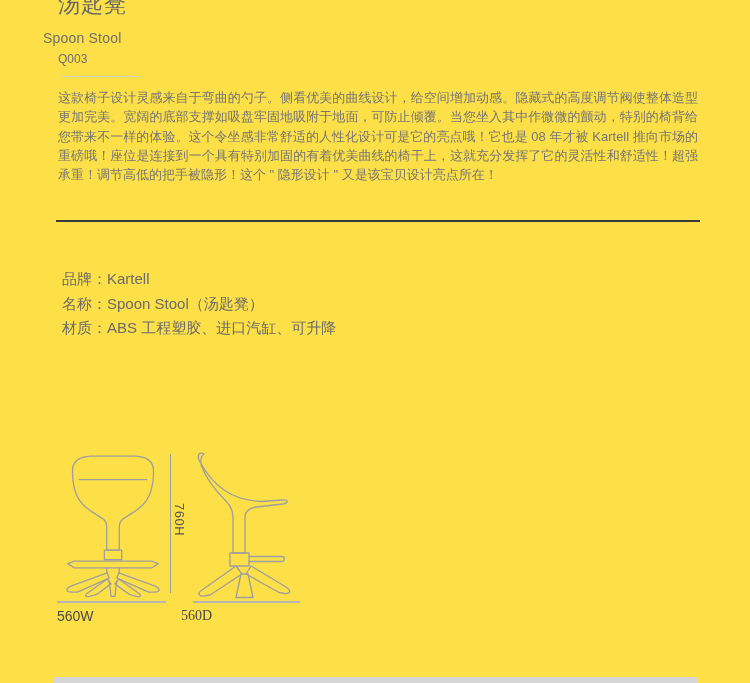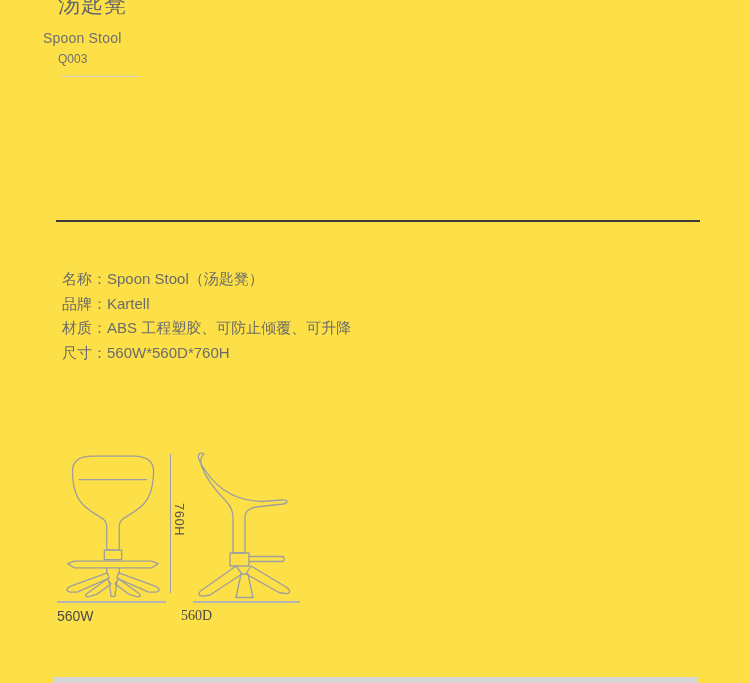--- a/index.html
+++ b/index.html
@@ -75,28 +75,28 @@
 </head>
 <body>
 
 <div class="page">
 
   <h1 class="title-cn">汤匙凳</h1>
   <div class="title-en">Spoon Stool</div>
   <div class="model-no">Q003</div>
   <div class="rule-sm"></div>
 
+  <p class="desc">这款椅子设计灵感来自于弯曲的勺子。侧看优美的曲线设计，给空间增加动感。隐藏式的高度调节阀使整体造型更加完美。宽阔的底部支撑如吸盘牢固地吸附于地面，可防止倾覆。当您坐入其中作微微的颤动，特别的椅背给您带来不一样的体验。这个令坐感非常舒适的人性化设计可是它的亮点哦！它也是 08 年才被 Kartell 推向市场的重磅哦！座位是连接到一个具有特别加固的有着优美曲线的椅干上，这就充分发挥了它的灵活性和舒适性！超强承重！调节高低的把手被隐形！这个 " 隐形设计 " 又是该宝贝设计亮点所在！</p>
 
   <div class="divider-dark"></div>
 
   <ul class="spec-list">
+    <li>品牌：Kartell</li>
     <li>名称：Spoon Stool（汤匙凳）</li>
-    <li>品牌：Kartell</li>
-    <li>材质：ABS 工程塑胶、可防止倾覆、可升降</li>
-    <li>尺寸：560W*560D*760H</li>
+    <li>材质：ABS 工程塑胶、进口汽缸、可升降</li>
   </ul>
 
   <div class="diagram">
 
     <svg class="svg-front" width="108" height="152" viewBox="0 0 112 152" fill="none" stroke="#9e9e9e" stroke-width="1.3" stroke-linejoin="round" stroke-linecap="round">
       <path d="M14,19 C14,8 21,4 33,3.5 L79,3.5 C91,4 98,8 98,19 C98,33 96,45 87,54 C80,61 72,64.5 66,69 C63.5,71 62.5,73.5 62.5,77 L62.5,101 L49.5,101 L49.5,77 C49.5,73.5 48.5,71 46,69 C40,64.5 32,61 25,54 C16,45 14,33 14,19 Z"></path>
       <path d="M21,28 L91,28"></path>
       <rect x="47" y="101" width="18" height="10"></rect>
       <path d="M9,115 L16,112.5 L96,112.5 L103,115 L96,119.5 L16,119.5 Z"></path>
       <path d="M49.5,119.5 L49.5,124.5 M62.5,119.5 L62.5,124.5"></path>

